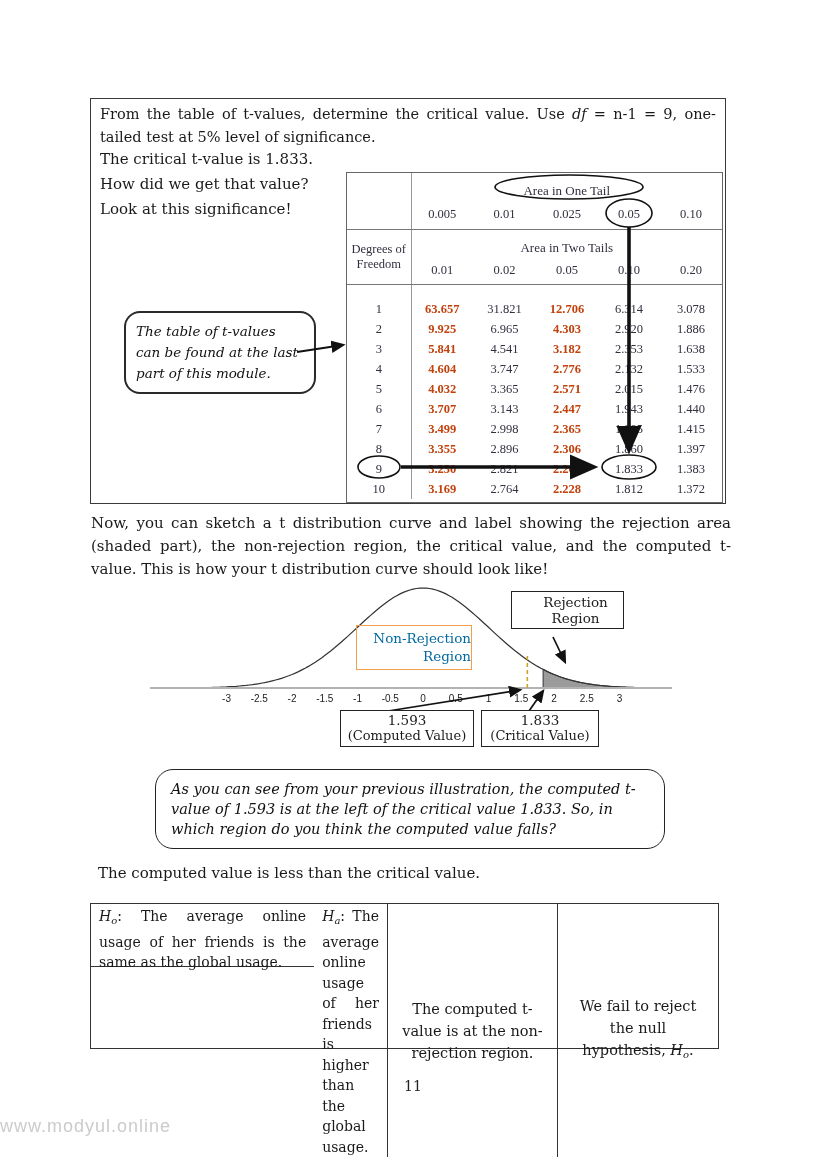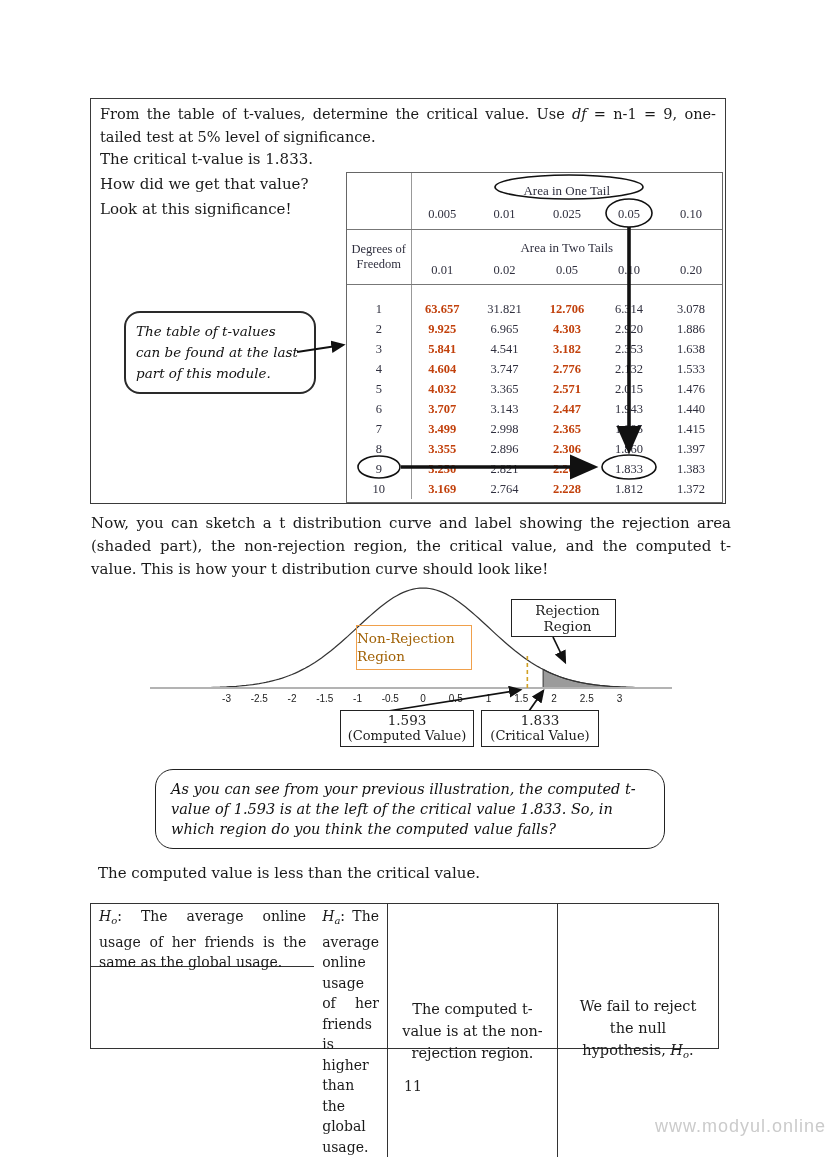--- a/index.html
+++ b/index.html
@@ -39,22 +39,22 @@
   .box-arrow{position:absolute;left:0;top:0;pointer-events:none;}
   
   .para-2{position:absolute;left:91px;top:512px;width:640px;font-size:15px;
           line-height:23px;text-align:justify;}
   .statement{position:absolute;left:98px;top:864px;width:640px;font-size:15px;}
   
   .diagram{position:absolute;left:88px;top:583px;width:645px;height:180px;}
   .diagram svg{position:absolute;left:0;top:0;}
   .tick{font-family:"Liberation Sans",sans-serif;font-size:10px;fill:#222;}
   .nr-box{position:absolute;left:268px;top:42px;width:114px;padding:3px 0 4px 0;
-          border:1.5px solid #f0a04b;text-align:left;font-size:13.5px;line-height:18px;color:#a16207;}
-  .rej-box{position:absolute;left:423px;top:16px;width:95px;padding:2px 0 2px 8px;
+          border:1.5px solid #f0a04b;text-align:right;font-size:13.5px;line-height:18px;color:#0369a1;}
+  .rej-box{position:absolute;left:423px;top:8px;width:95px;padding:2px 0 2px 16px;
            border:1.3px solid #222;text-align:center;font-size:13.5px;line-height:16px;color:#222;}
   .val-box{position:absolute;top:127px;border:1.3px solid #222;text-align:center;
            background:#fff;padding:2px 0 3px 0;}
   .val-box .v{font-size:13.5px;line-height:15px;}
   .val-box .c{font-size:13px;line-height:15px;}
   .computed-box{left:252px;width:132px;}
   .critical-box{left:393px;width:116px;}
   
   .callout-2{position:absolute;left:155px;top:769px;width:478px;
              border:1.7px solid #222;border-radius:18px;padding:9px 15px;
@@ -68,21 +68,21 @@
   .hyp-cell.second{flex:1;}
   .hyp-mid{border-right:1.2px solid #333;display:flex;align-items:center;justify-content:center;
            text-align:center;font-size:14.5px;line-height:22px;padding:0 14px;}
   .hyp-right{display:flex;align-items:center;justify-content:center;text-align:center;
              font-size:14.5px;line-height:22px;padding:0 12px;}
   .hsym{font-style:italic;}
   .hsub{font-style:italic;font-size:10px;vertical-align:-3px;}
   
   .page-number{position:absolute;left:0;top:1078px;width:826px;text-align:center;
                font-size:14px;color:#222;}
-  .watermark{position:absolute;left:0;top:1116px;width:826px;text-align:right;
+  .watermark{position:absolute;left:0;top:1116px;width:826px;text-align:left;
              font-family:"Liberation Sans",sans-serif;font-size:18px;color:#cbcbcb;
              letter-spacing:1px;}
 </style>
 </head>
 <body>
 
 <div class="page">
 
   <div class="top-box">
     <div class="intro-para"><span>From the table of t-values, determine the critical value. Use </span><span class="it">df</span><span> = n-1 = 9, one-tailed test at 5% level of significance.</span></div>

